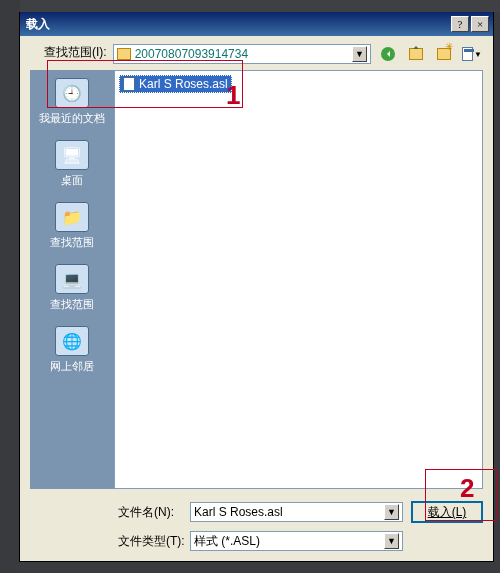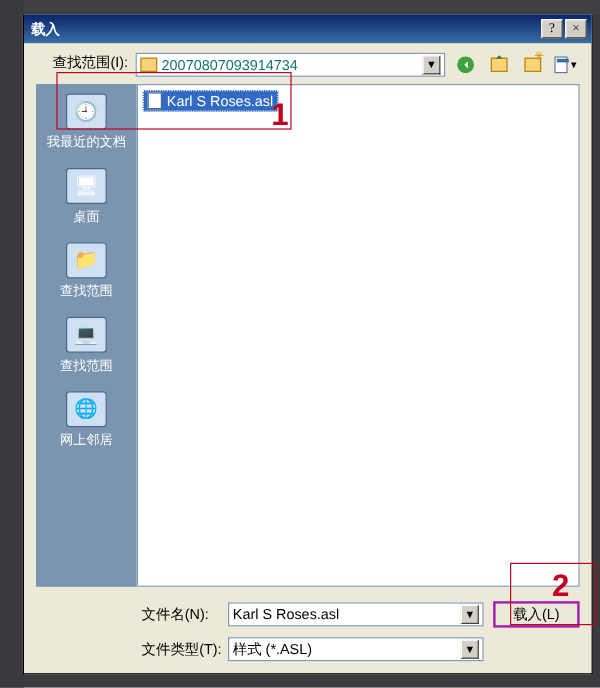--- a/index.html
+++ b/index.html
@@ -102,21 +102,21 @@
     width: 15px; height: 16px; background: #d4d0c8;
     border: 1px solid #fff; border-right-color:#404040;border-bottom-color:#404040;
     text-align: center; font-size: 9px; line-height: 14px;
   }
   .btn {
     height: 22px; background: #ece9d8;
     border: 1px solid #404040; border-top-color:#fff;border-left-color:#fff;
     font-size: 12px; color:#000; text-align:center; line-height:20px;
     padding: 0 4px;
   }
-  .btn.default { border: 2px solid #a21caf; line-height:18px;}
+  .btn.default { border: 2px solid #0369a1; line-height:18px;text-decoration:underline;}
   
   .anno { position: absolute; border: 1px solid #c00020; pointer-events: none; }
   .anno-1 { left: 27px; top: 48px; width: 196px; height: 48px; }
   .anno-2 { left: 405px; top: 457px; width: 72px; height: 52px; }
   .anno-num {
     position: absolute; color: #c00020; font: bold 26px/1 Arial;
     pointer-events:none;
   }
   .anno-num.n1 { left: 206px; top: 70px; }
   .anno-num.n2 { left: 440px; top: 463px; }

